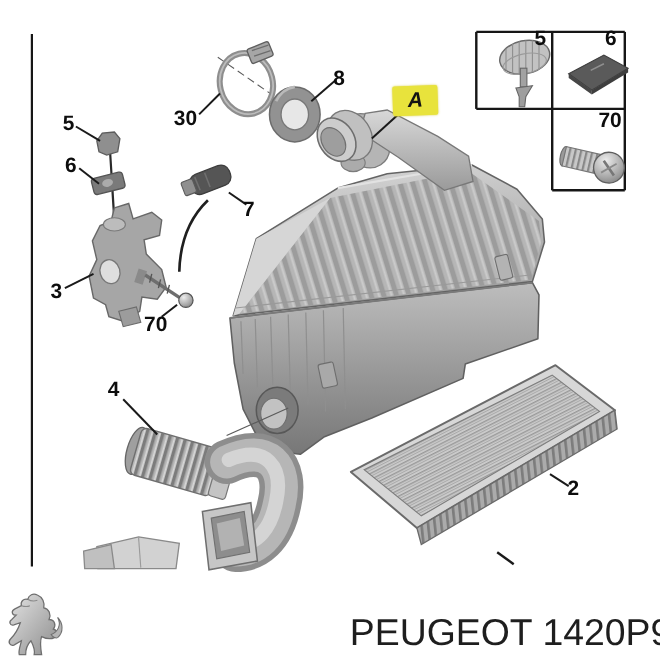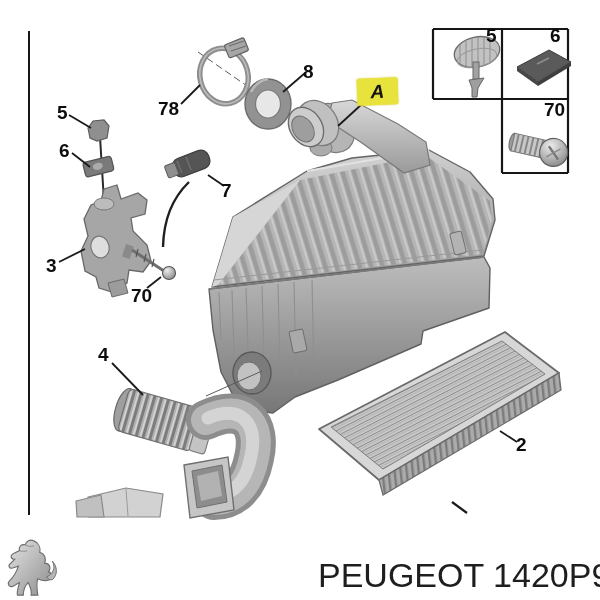--- a/index.html
+++ b/index.html
@@ -237,21 +237,21 @@
     <line x1="72" y1="153" x2="90" y2="167"></line>
     <line x1="59" y1="262" x2="85" y2="249"></line>
     <line x1="147" y1="288" x2="161" y2="277"></line>
     <line x1="224" y1="186" x2="208" y2="175"></line>
     <line x1="112" y1="363" x2="143" y2="395"></line>
     <line x1="500" y1="431" x2="517" y2="442"></line>
     <line x1="452" y1="502" x2="467" y2="513" stroke-width="2.2"></line>
   </g>
 </svg>
 
-<span class="co l71">78</span>
+<span class="co l71">30</span>
 <span class="co l8">8</span>
 <div class="abox">
   <span>A</span>
 </div>
 <span class="co li5">5</span>
 <span class="co li6">6</span>
 <span class="co li70">70</span>
 <span class="co l5">5</span>
 <span class="co l6">6</span>
 <span class="co l7">7</span>

